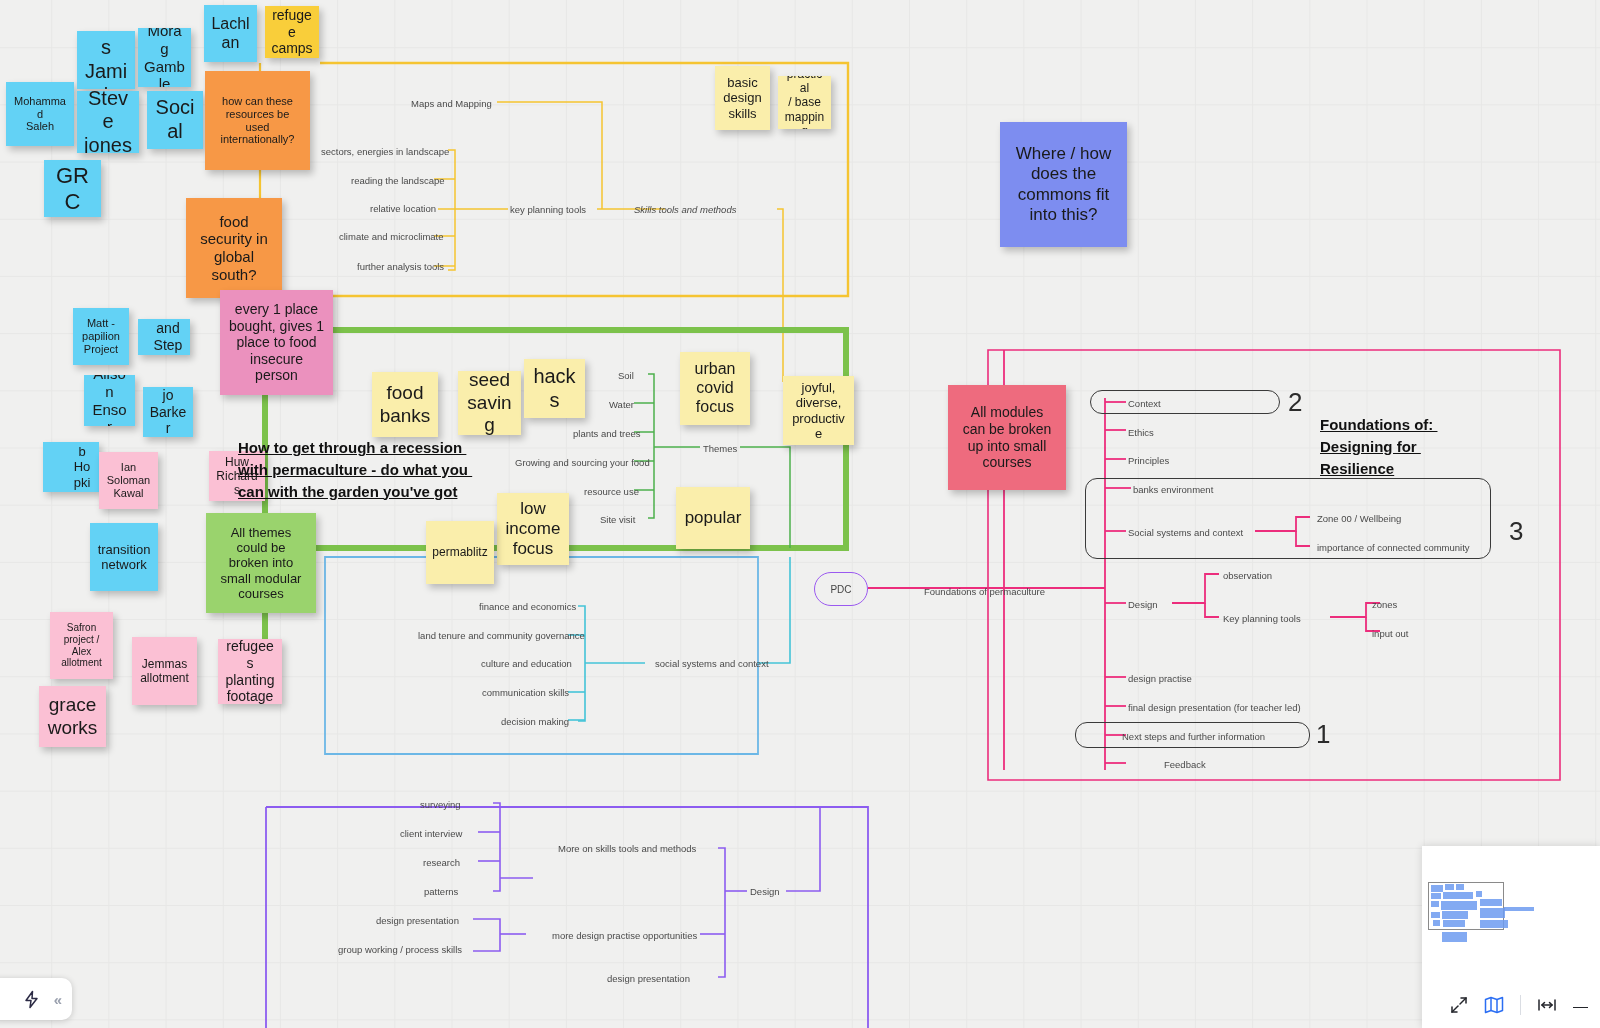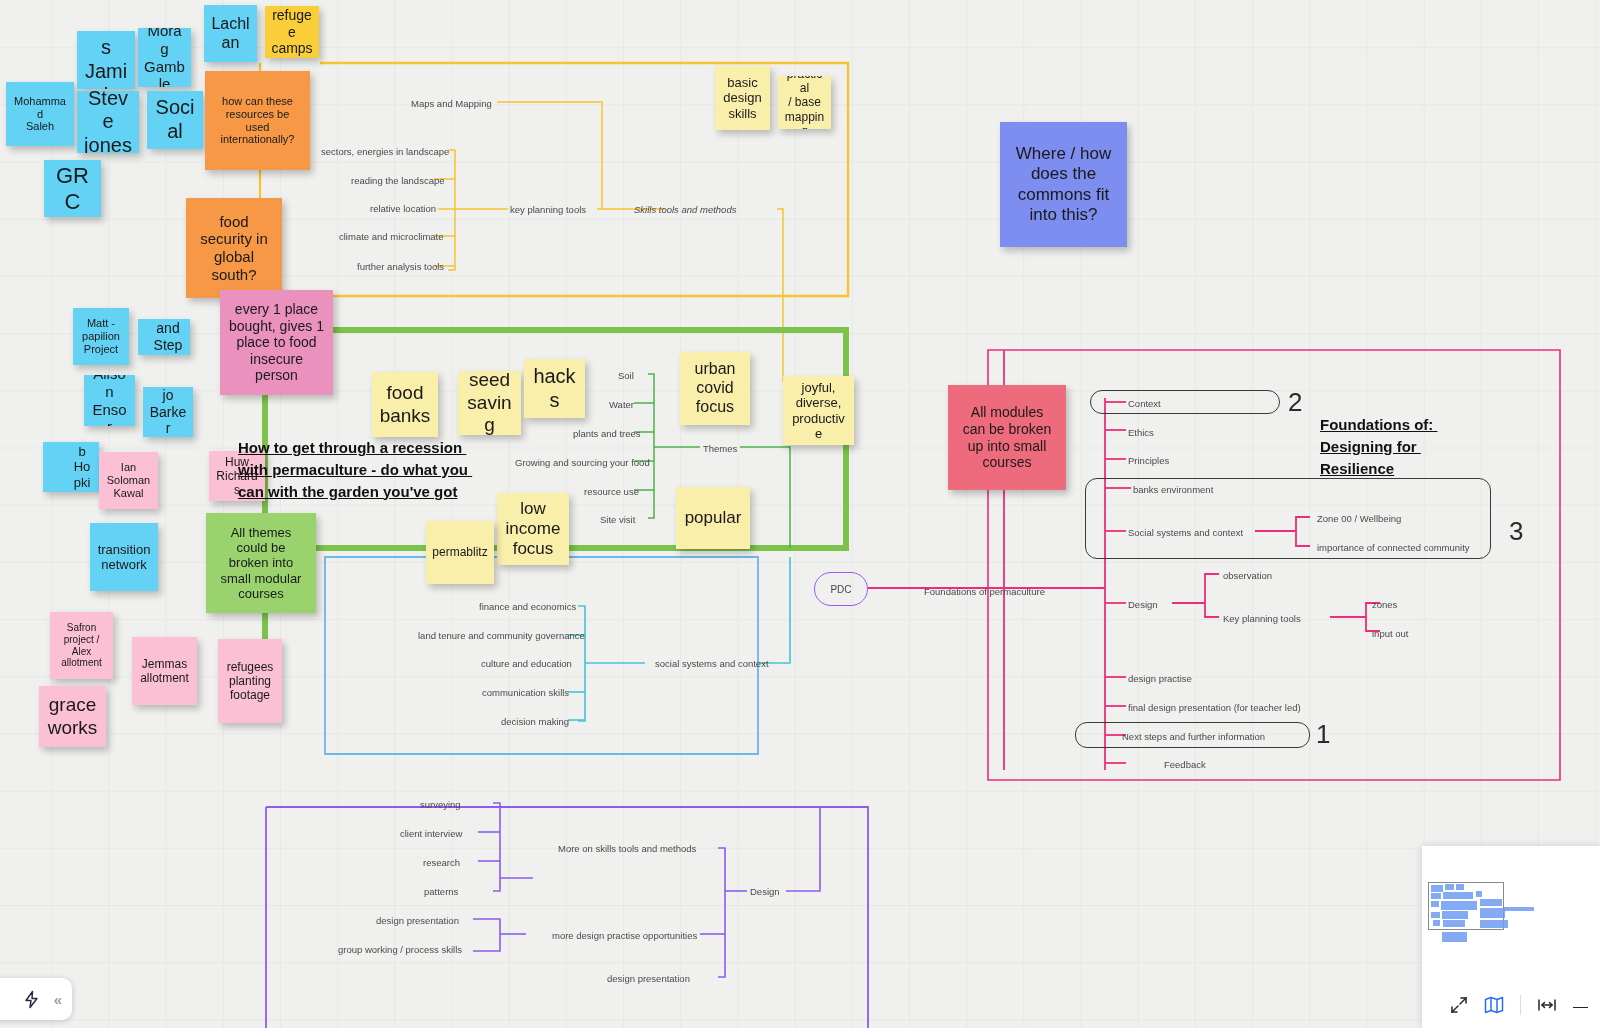--- a/index.html
+++ b/index.html
@@ -252,21 +252,21 @@
       <div class="note blue" style="left: 90px; top: 523px; width: 68px; height: 68px; font-size: 13px;">transition
 network</div>
       <div class="note pinklt" style="left: 50px; top: 612px; width: 63px; height: 67px; font-size: 10px;">Safron
 project /
 Alex
 allotment</div>
       <div class="note pinklt" style="left: 39px; top: 686px; width: 67px; height: 61px; font-size: 19px;">grace
 works</div>
       <div class="note pinklt" style="left: 132px; top: 637px; width: 65px; height: 68px; font-size: 12px;">Jemmas
 allotment</div>
-      <div class="note pinklt" style="left: 218px; top: 639px; width: 64px; height: 84px; font-size: 12px;">refugees
+      <div class="note pinklt" style="left: 218px; top: 639px; width: 64px; height: 65px; font-size: 14px;">refugees
 planting
 footage</div>
       <div class="note green" style="left: 206px; top: 513px; width: 110px; height: 100px; font-size: 13px;">All themes
 could be
 broken into
 small modular
 courses</div>
       <div class="note yellow" style="left: 715px; top: 66px; width: 55px; height: 64px; font-size: 13px;">basic
 design
 skills</div>

